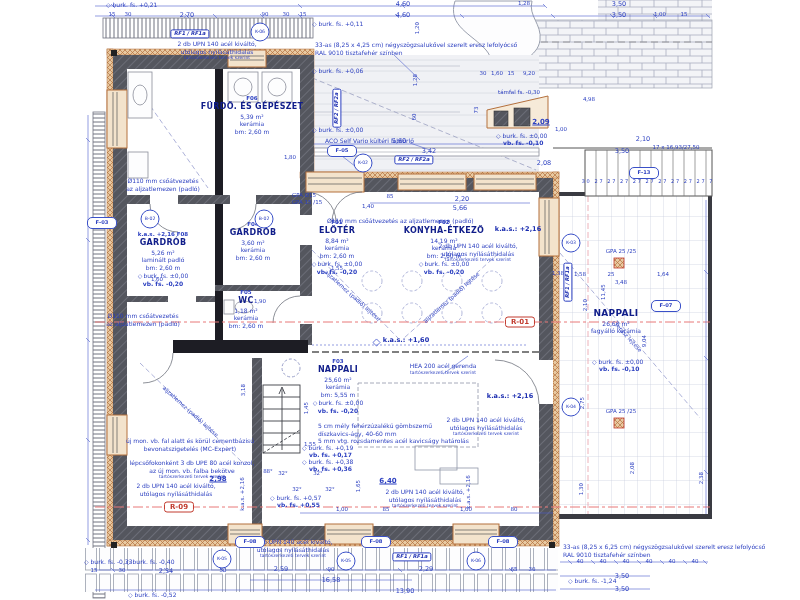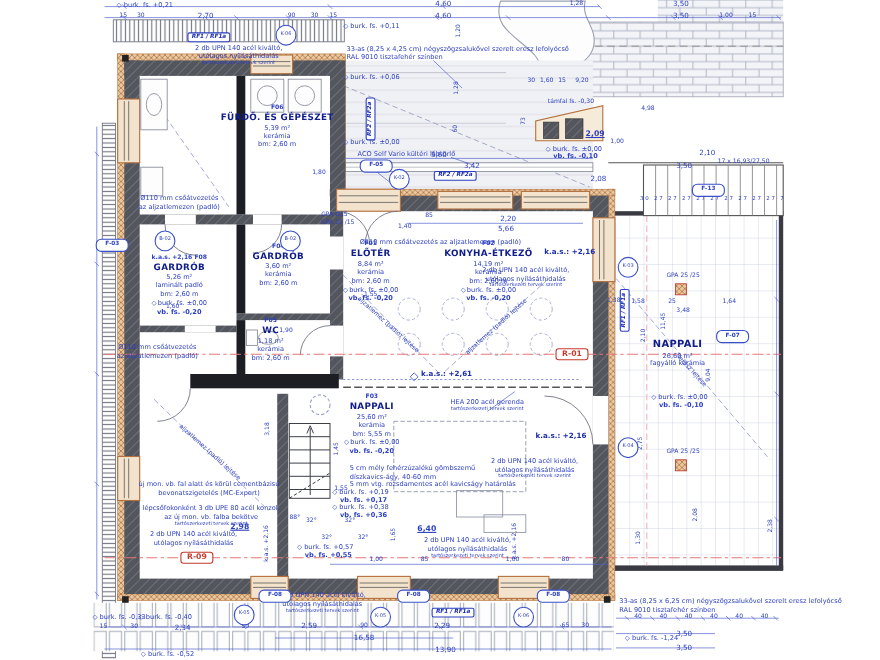--- a/index.html
+++ b/index.html
@@ -478,21 +478,21 @@
       <div class="dim s" style="left: 342px; top: 510px; transform: translate(-50%, -50%);">1,00</div>
       <div class="dim s" style="left: 386px; top: 510px; transform: translate(-50%, -50%);">85</div>
       <div class="dim s" style="left: 466px; top: 510px; transform: translate(-50%, -50%);">1,00</div>
       <div class="dim s" style="left: 514px; top: 510px; transform: translate(-50%, -50%);">80</div>
       <div class="dim s" style="left: 94px; top: 571px; transform: translate(-50%, -50%);">15</div>
       <div class="dim s" style="left: 122px; top: 571px; transform: translate(-50%, -50%);">30</div>
       <div class="dim" style="left: 166px; top: 571px; transform: translate(-50%, -50%);">2,34</div>
       <div class="dim s" style="left: 223px; top: 571px; transform: translate(-50%, -50%);">50</div>
       <div class="dim" style="left: 281px; top: 569px; transform: translate(-50%, -50%);">2,59</div>
       <div class="dim s" style="left: 331px; top: 570px; transform: translate(-50%, -50%);">90</div>
-      <div class="dim" style="left: 402px; top: 569px; transform: translate(-50%, -50%);">2,29</div>
+      <div class="dim" style="left: 426px; top: 569px; transform: translate(-50%, -50%);">2,29</div>
       <div class="dim s" style="left: 514px; top: 570px; transform: translate(-50%, -50%);">65</div>
       <div class="dim s" style="left: 532px; top: 570px; transform: translate(-50%, -50%);">30</div>
       <div class="dim" style="left: 331px; top: 580px; transform: translate(-50%, -50%);">16,58</div>
       <div class="dim" style="left: 405px; top: 591px; transform: translate(-50%, -50%);">13,90</div>
       <div class="dim s" style="left: 580px; top: 562px; transform: translate(-50%, -50%);">40</div>
       <div class="dim s" style="left: 603px; top: 562px; transform: translate(-50%, -50%);">40</div>
       <div class="dim s" style="left: 626px; top: 562px; transform: translate(-50%, -50%);">40</div>
       <div class="dim s" style="left: 649px; top: 562px; transform: translate(-50%, -50%);">40</div>
       <div class="dim s" style="left: 672px; top: 562px; transform: translate(-50%, -50%);">40</div>
       <div class="dim s" style="left: 695px; top: 562px; transform: translate(-50%, -50%);">40</div>
@@ -543,21 +543,21 @@
         <div>◇ burk. fs. -0,40</div>
       </div>
       <div class="lv" style="left: 128px; top: 591px;">
         <div>◇ burk. fs. -0,52</div>
       </div>
       <div class="lv" style="left: 568px; top: 577px;">
         <div>◇ burk. fs. -1,24</div>
       </div>
       <div class="kas" style="left: 518px; top: 229px; transform: translate(-50%, -50%);">k.a.s.: +2,16</div>
       <div class="kas" style="left: 510px; top: 396px; transform: translate(-50%, -50%);">k.a.s.: +2,16</div>
-      <div class="kas" style="left: 406px; top: 340px; transform: translate(-50%, -50%);">k.a.s.: +2,61</div>
+      <div class="kas" style="left: 406px; top: 340px; transform: translate(-50%, -50%);">k.a.s.: +1,60</div>
     </div>
 <div class="layer" id="markers-layer">
       <div class="mcir" style="left: 260px; top: 32px; transform: translate(-50%, -50%);">K-06</div>
       <div class="mcir" style="left: 363px; top: 163px; transform: translate(-50%, -50%);">K-02</div>
       <div class="mcir" style="left: 571px; top: 243px; transform: translate(-50%, -50%);">K-03</div>
       <div class="mcir" style="left: 571px; top: 407px; transform: translate(-50%, -50%);">K-04</div>
       <div class="mcir" style="left: 222px; top: 559px; transform: translate(-50%, -50%);">K-05</div>
       <div class="mcir" style="left: 346px; top: 561px; transform: translate(-50%, -50%);">K-05</div>
       <div class="mcir" style="left: 476px; top: 561px; transform: translate(-50%, -50%);">K-06</div>
       <div class="mcir" style="left: 150px; top: 219px; transform: translate(-50%, -50%);">B-02</div>

